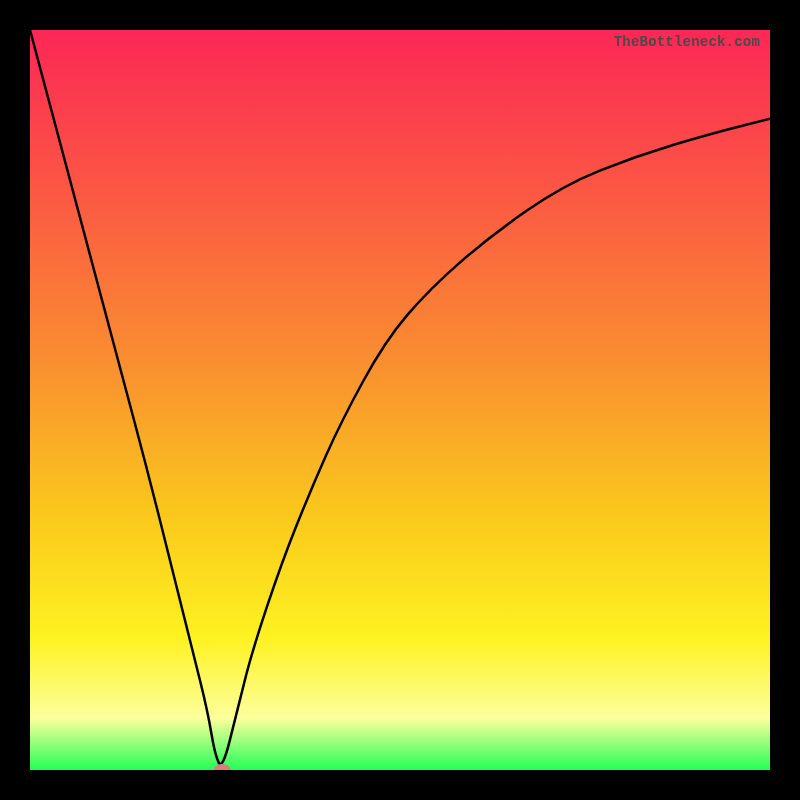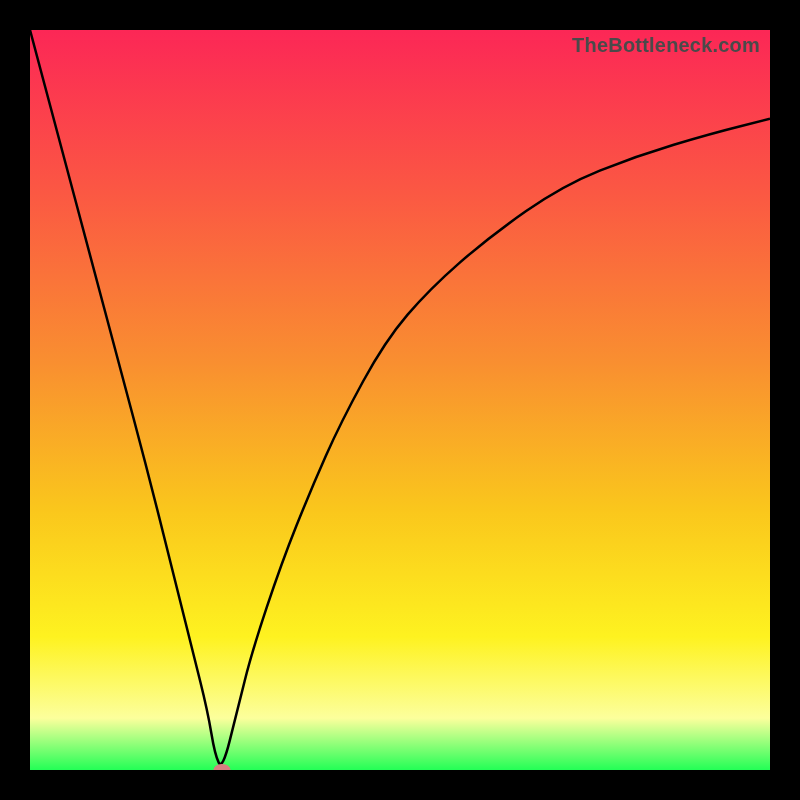--- a/index.html
+++ b/index.html
@@ -33,23 +33,24 @@
       var(--c-5) 82%,
       var(--c-6) 93%,
       var(--c-bottom) 100%
     );
   }
   .watermark {
     position: absolute;
     top: 4px;
     right: 10px;
     color: #4a4a4a;
-    font-size: 20px;
+    font-size: 14px;
     font-weight: 600;
     letter-spacing: 0.2px;
+    font-family: Liberation Mono, monospace;
   }
   .curve {
     position: absolute;
     left: 0;
     top: 0;
     width: 740px;
     height: 740px;
   }
   .curve path {
     stroke: #000;

